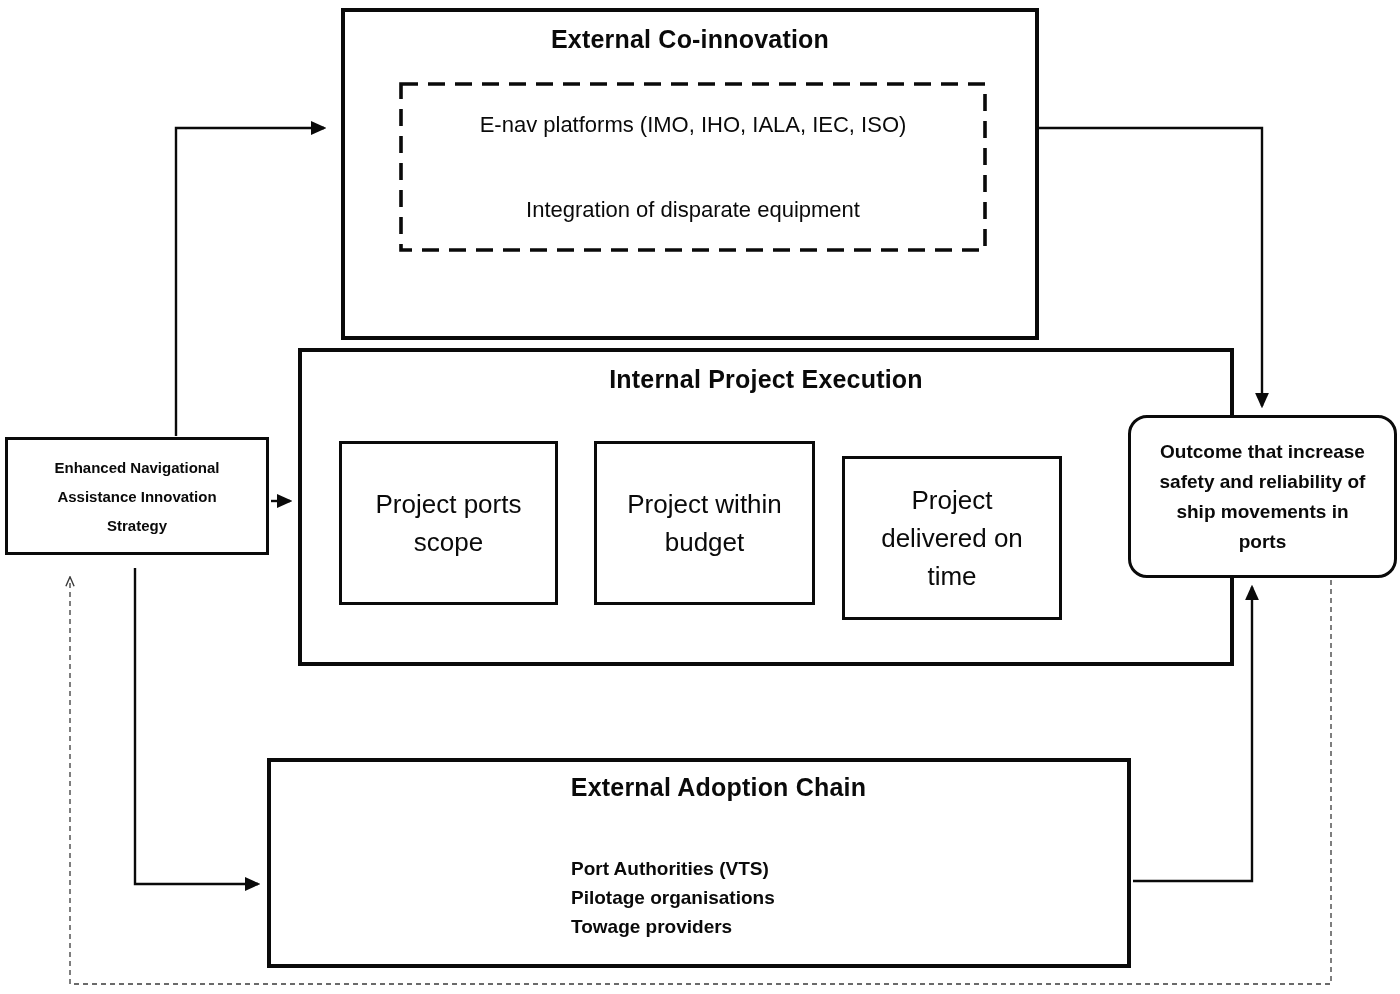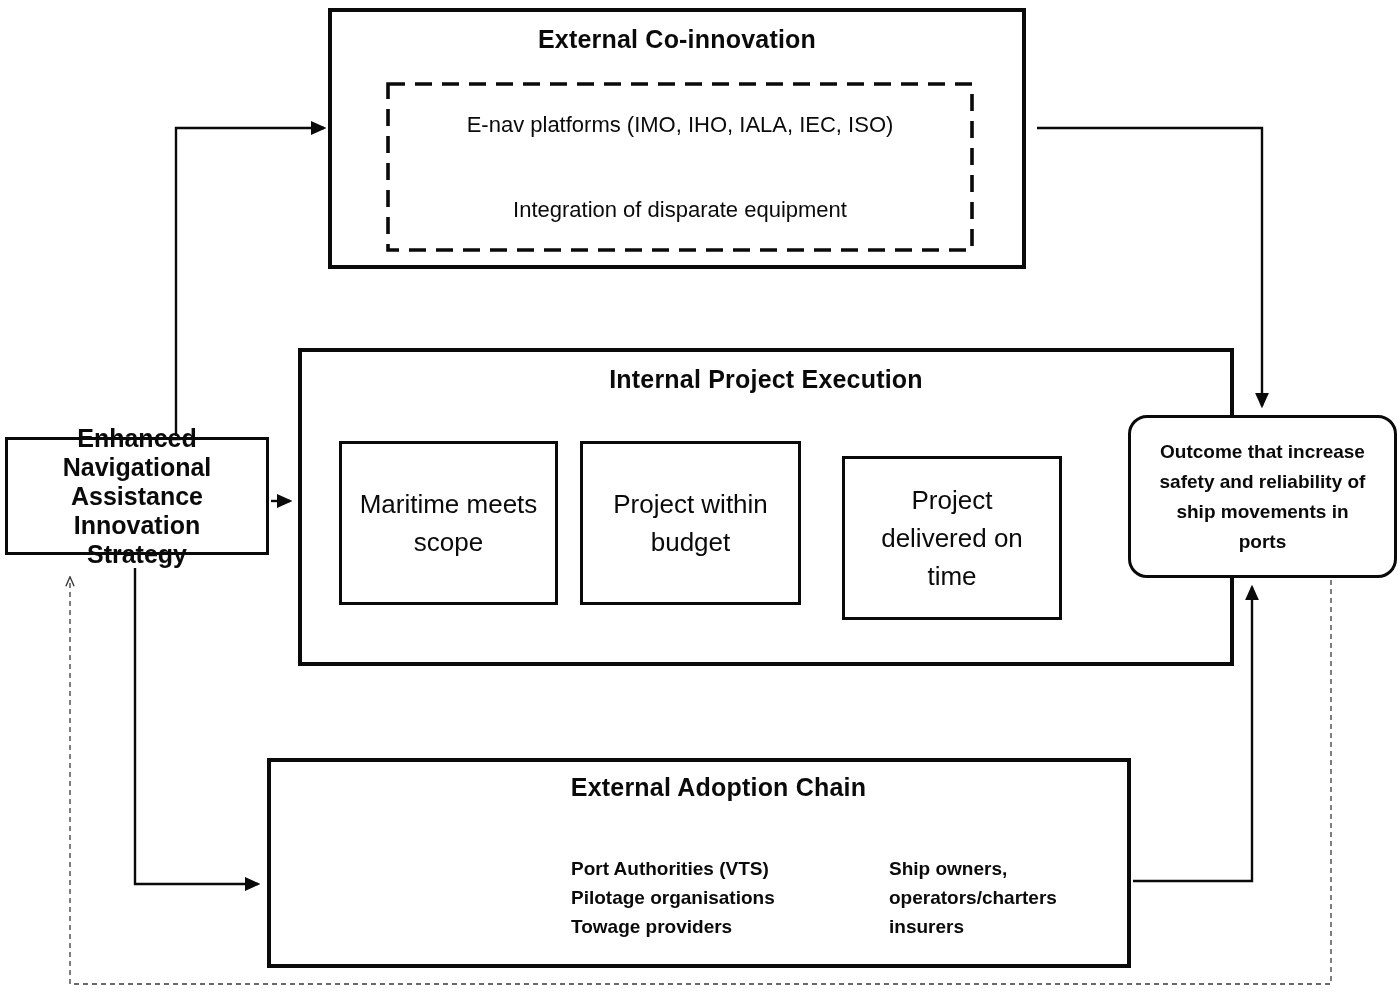--- a/index.html
+++ b/index.html
@@ -34,21 +34,21 @@
   .section-title {
     font-weight: bold;
     font-size: 25px;
     text-align: center;
     margin-top: 13px;
     letter-spacing: 0.2px;
   }
   .ml { white-space: pre-line; }
 
   
-  #top-box { left: 328px; top: 8px; width: 698px; height: 261px; }
+  #top-box { left: 341px; top: 8px; width: 698px; height: 332px; }
   #dashed-box {
     position: absolute;
     left: 54px; top: 70px; width: 588px; height: 170px;
   }
   #dashed-box .dash-rect { position: absolute; left: 0; top: 0; }
   #co-items {
     position: absolute;
     left: 0; top: 0; right: 0; bottom: 0;
     display: flex;
     flex-direction: column;
@@ -68,21 +68,21 @@
     border: 3px solid #0a0a0a;
     background: #fff;
     display: flex;
     align-items: center;
     justify-content: center;
     text-align: center;
     font-size: 26px;
     line-height: 38px;
   }
   #p-box-1 { left: 37px;  top: 89px; width: 219px; height: 164px; }
-  #p-box-2 { left: 278px; top: 89px; width: 221px; height: 164px; }
+  #p-box-2 { left: 292px; top: 89px; width: 221px; height: 164px; }
   #p-box-3 { left: 540px; top: 89px; width: 220px; height: 164px; margin-top: 15px; }
 
   
   #bottom-box { left: 267px; top: 758px; width: 864px; height: 210px; padding-left: 39px; }
   #bottom-box .section-title { margin-top: 11px; }
   .stage {
     position: absolute;
     font-size: 19px;
     font-weight: 600;
     line-height: 29px;
@@ -90,21 +90,21 @@
   }
   #stage-1 { left: 30px;  top: 84px; }
   #stage-2 { left: 300px; top: 92px; }
   #stage-3 { left: 618px; top: 92px; }
 
   
   #left-box {
     left: 5px; top: 437px; width: 264px; height: 118px;
     display: flex; align-items: center; justify-content: center;
     text-align: center;
-    font-size: 25px; font-weight: 600; line-height: 29px;
+    font-size: 15px; font-weight: 600; line-height: 29px;
   }
 
   
   #right-box {
     left: 1128px; top: 415px; width: 269px; height: 163px;
     display: flex; align-items: center; justify-content: center;
     text-align: center;
     font-size: 19px; font-weight: 600; line-height: 30px; border-radius: 19px;
   }
 </style>
@@ -148,37 +148,34 @@
       </svg>
       <div id="co-items">
         <div>E-nav platforms (IMO, IHO, IALA, IEC, ISO)</div>
         <div>Integration of disparate equipment</div>
       </div>
     </div>
   </div>
 
   <div id="mid-box" class="box thick">
     <div class="section-title">Internal Project Execution</div>
-    <div id="p-box-1" class="p-box ml">Maritime meets
+    <div id="p-box-1" class="p-box ml">Project ports
 scope</div>
     <div id="p-box-2" class="p-box ml">Project within
 budget</div>
     <div id="p-box-3" class="p-box ml">Project
 delivered on
 time</div>
   </div>
 
   <div id="bottom-box" class="box thick">
     <div class="section-title">External Adoption Chain</div>
     <div id="stage-2" class="stage ml">Port Authorities (VTS)
 Pilotage organisations
 Towage providers</div>
-    <div id="stage-3" class="stage ml">Ship owners,
-operators/charters
-insurers</div>
   </div>
 
   <div id="left-box" class="box ml">Enhanced Navigational
 Assistance Innovation
 Strategy</div>
 
   <div id="right-box" class="box ml">Outcome that increase
 safety and reliability of
 ship movements  in
 ports</div>

